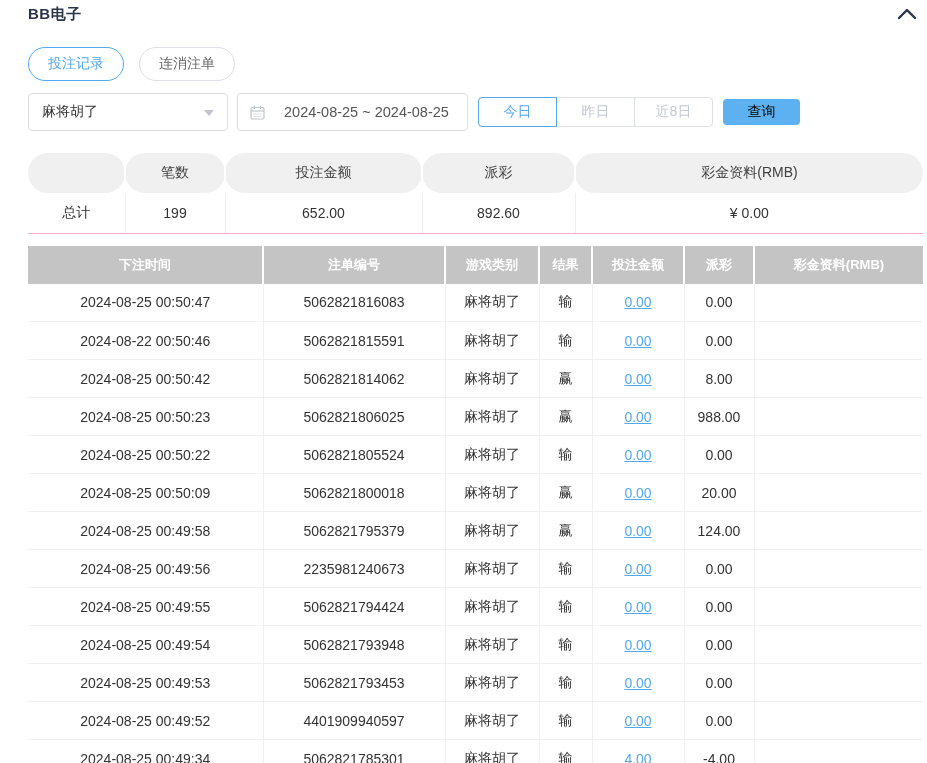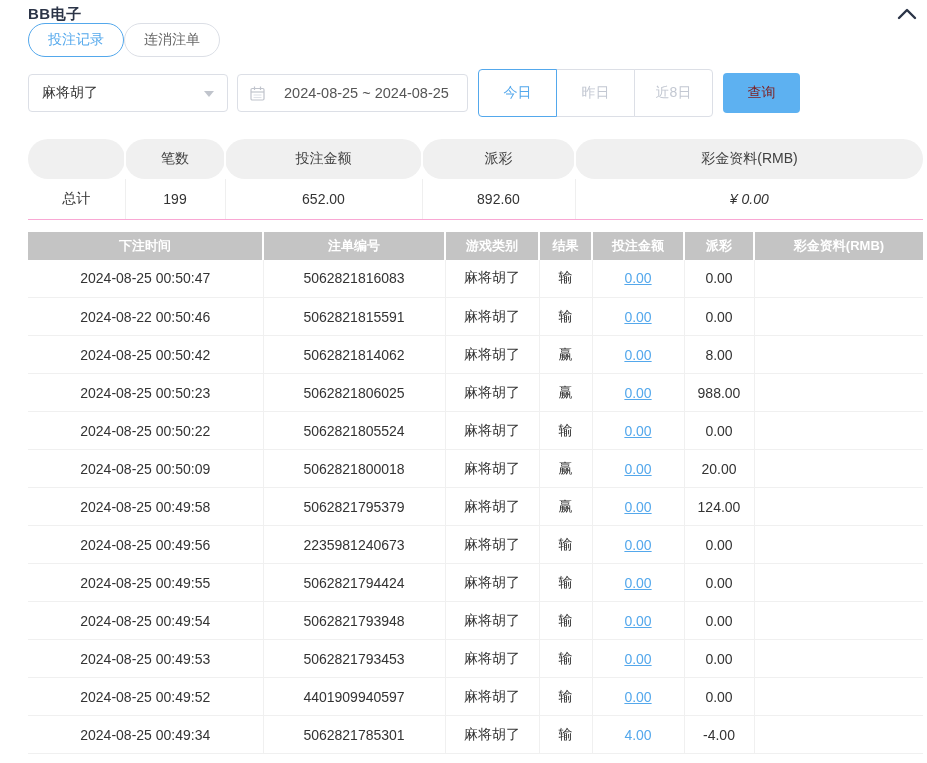--- a/index.html
+++ b/index.html
@@ -10,21 +10,21 @@
     color:#333;
   }
   .page { padding:5px 4px 0 28px; }
 
   
   .panel-header { display:flex; justify-content:space-between; align-items:center; height:18px; }
   .panel-title { font-size:15px; font-weight:bold; color:#2b3447; letter-spacing:0.5px; }
   .collapse-btn { background:none; border:none; cursor:pointer; padding:2px 4px; margin-right:2px; line-height:0; }
 
   
-  .tabs { display:flex; }
+  .tabs { margin-top:24px; display:flex; gap:15px; }
   .tab {
     height:34px; padding:0 19px; display:flex; align-items:center;
     background:#fff; border:1px solid #dcdfe6; border-radius:17px;
     font-size:14px; color:#666; cursor:pointer;
   }
   .tab.active { border-color:#54a8ec; color:#54a8ec; }
 
   
   .filters { margin-top:12px; display:flex; align-items:center; }
   .select {
@@ -33,50 +33,50 @@
     padding:0 13px; font-size:14px; color:#333; cursor:pointer; background:#fff;
   }
   .caret-down { width:0; height:0; border:5px solid transparent; border-top:6px solid #c0c4cc; margin-top:6px; }
   .date-input {
     margin-left:9px; width:231px; height:38px; border:1px solid #dcdfe6; border-radius:4px;
     display:flex; align-items:center; gap:19px; padding:0 12px;
     font-size:14.5px; color:#555; cursor:pointer; background:#fff;
   }
   .btn-group { margin-left:10px; display:flex; }
   .seg {
-    width:79px; height:48px; background:#fff; border:1px solid #dcdfe6;
+    width:79px; height:30px; background:#fff; border:1px solid #dcdfe6;
     font-size:14px; color:#c3c8d2; cursor:pointer; margin-left:-1px;
     display:flex; align-items:center; justify-content:center;
   }
   .seg:first-child { margin-left:0; border-radius:4px 0 0 4px; }
   .seg:last-child { border-radius:0 4px 4px 0; }
   .seg.active { border-color:#54a8ec; color:#54a8ec; position:relative; z-index:1; }
   .query-btn {
-    margin-left:10px; width:77px; height:40px; background:#5db1f1; color:#7f1d1d;
+    margin-left:10px; width:77px; height:26px; background:#5db1f1; color:#000000;
     border:none; border-radius:4px; font-size:14px; cursor:pointer;
   }
 
   
   table { border-collapse:collapse; table-layout:fixed; }
   .summary-table { margin-top:22px; width:895px; }
   .summary-table th {
     height:40px; background:#f0f0f0; color:#404040; font-weight:400; font-size:14px;
     border-right:2px solid #fff; text-align:center;border-radius:20px;
   }
   .summary-table th:last-child { border-right:none; }
   .summary-table td {
     height:40px; font-size:14px; text-align:center; color:#333; background:#fff;
     border-right:1px solid #efefef; border-bottom:1px solid #f9a8d4;
   }
-  .summary-table td:last-child { border-right:none;font-style:italic; }
+  .summary-table td:last-child { border-right:none; }
 
   
   .records-table { margin-top:12px; width:895px; }
   .records-table th {
-    height:28px; background:#c4c4c4; color:#fff; font-weight:bold; font-size:13px;
+    height:38px; background:#c4c4c4; color:#fff; font-weight:bold; font-size:13px;
     border-right:2px solid #fff; text-align:center;
   }
   .records-table th:last-child { border-right:none; }
   .records-table td {
     height:38px; font-size:14px; text-align:center; color:#333; background:#fff;
     border-right:1px solid #f0f0f0; border-bottom:1px solid #f0f0f0;
   }
   .records-table td:last-child { border-right:none; }
   .bet-link { color:#54a8ec; text-decoration:underline; cursor:pointer; }
   .bet-link.no-underline { text-decoration:none; }

